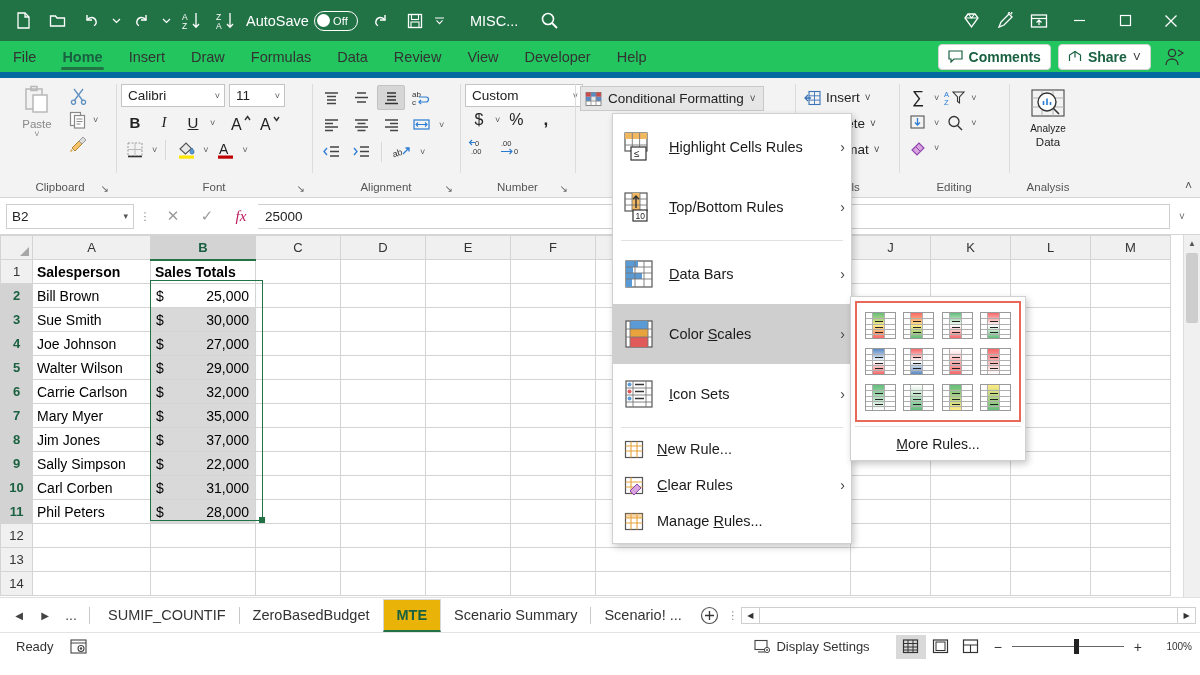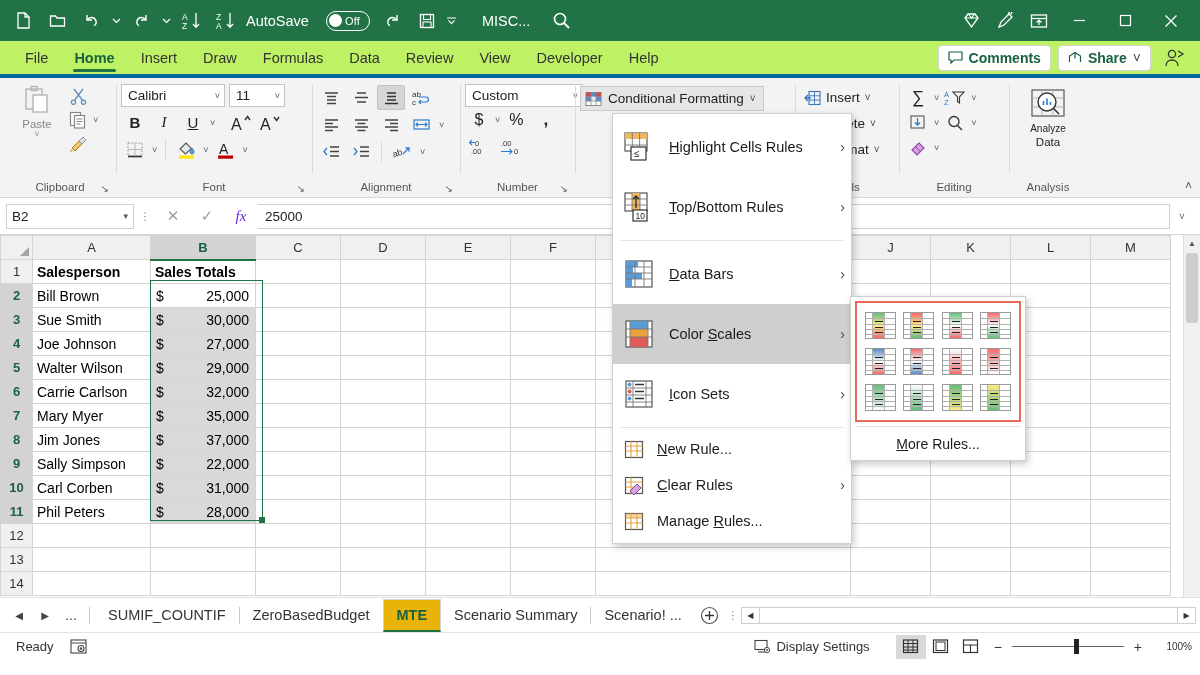--- a/index.html
+++ b/index.html
@@ -16,38 +16,38 @@
   .titlebar {
     height: 41px; background: #217346; display: flex; align-items: center;
     padding: 0 6px; color: #fff;
   }
   .qat-btn {
     width: 34px; height: 34px; display: flex; align-items: center; justify-content: center;
     border-radius: 3px; cursor: default;
   }
   .qat-btn svg { display:block; }
   .qat-caret { width: 16px; height: 34px; display:flex; align-items:center; justify-content:center; }
-  .autosave { display: flex; align-items: center; gap: 17px; margin: 0 6px 0 4px; }
+  .autosave { display: flex; align-items: center; gap: 5px; margin: 0 6px 0 4px; }
   .autosave-label { font-size: 14.5px; }
   .toggle {
     width: 44px; height: 20px; border: 1.6px solid #fff; border-radius: 11px;
     display: flex; align-items: center; padding: 0 2px; gap: 3px;
   }
   .toggle .knob { width: 13px; height: 13px; border-radius: 50%; background: #fff; }
   .toggle .off { font-size: 11px; letter-spacing: .2px; }
   .doc-title { font-size: 14.5px; margin-left: 22px; margin-right: 14px; }
   .tb-spacer { flex: 1; }
   .win-btn {
     width: 46px; height: 41px; display: flex; align-items: center; justify-content: center;
   }
 
   
   .ribbon-tabs {
-    height: 37px; background: #bef264; display: flex; align-items: stretch;
-    padding-left: 12px; border-bottom: 4px solid #0369a1;
+    height: 37px; background: #22c55e; display: flex; align-items: stretch;
+    padding-left: 0; border-bottom: 6px solid #0369a1;
   }
   .rtab {
     padding: 0 13px; display: flex; align-items: center; font-size: 14.5px;
     color: #333; position: relative; cursor: default; white-space: nowrap;
   }
   .rtab.active { color: #1a6141; font-weight: bold; }
   .rtab.active::after {
     content: ""; position: absolute; left: 12px; right: 12px; bottom: 2px;
     height: 2.6px; background: #217346; border-radius: 2px;
   }
@@ -722,21 +722,21 @@
 
   <div class="fbar">
     <div class="namebox">
       <span class="nv">B2</span>
       <span style="font-size:9px;color:#555">▾</span>
     </div>
     <div class="fb-dots">⋮</div>
     <div class="fb-icons">
       <div class="fb-ic">✕</div>
       <div class="fb-ic">✓</div>
-      <div class="fb-ic" style="font-style:italic;font-family:'Liberation Serif',serif;color:#6d28d9">fx</div>
+      <div class="fb-ic" style="font-style:italic;font-family:'Liberation Serif',serif;color:#be185d">fx</div>
     </div>
     <div class="fb-input">25000</div>
     <div class="fb-exp">˅</div>
   </div>
 
   <div class="gridwrap">
     <table class="grid">
       <tbody>
           <tr>
         <th class="corner">

